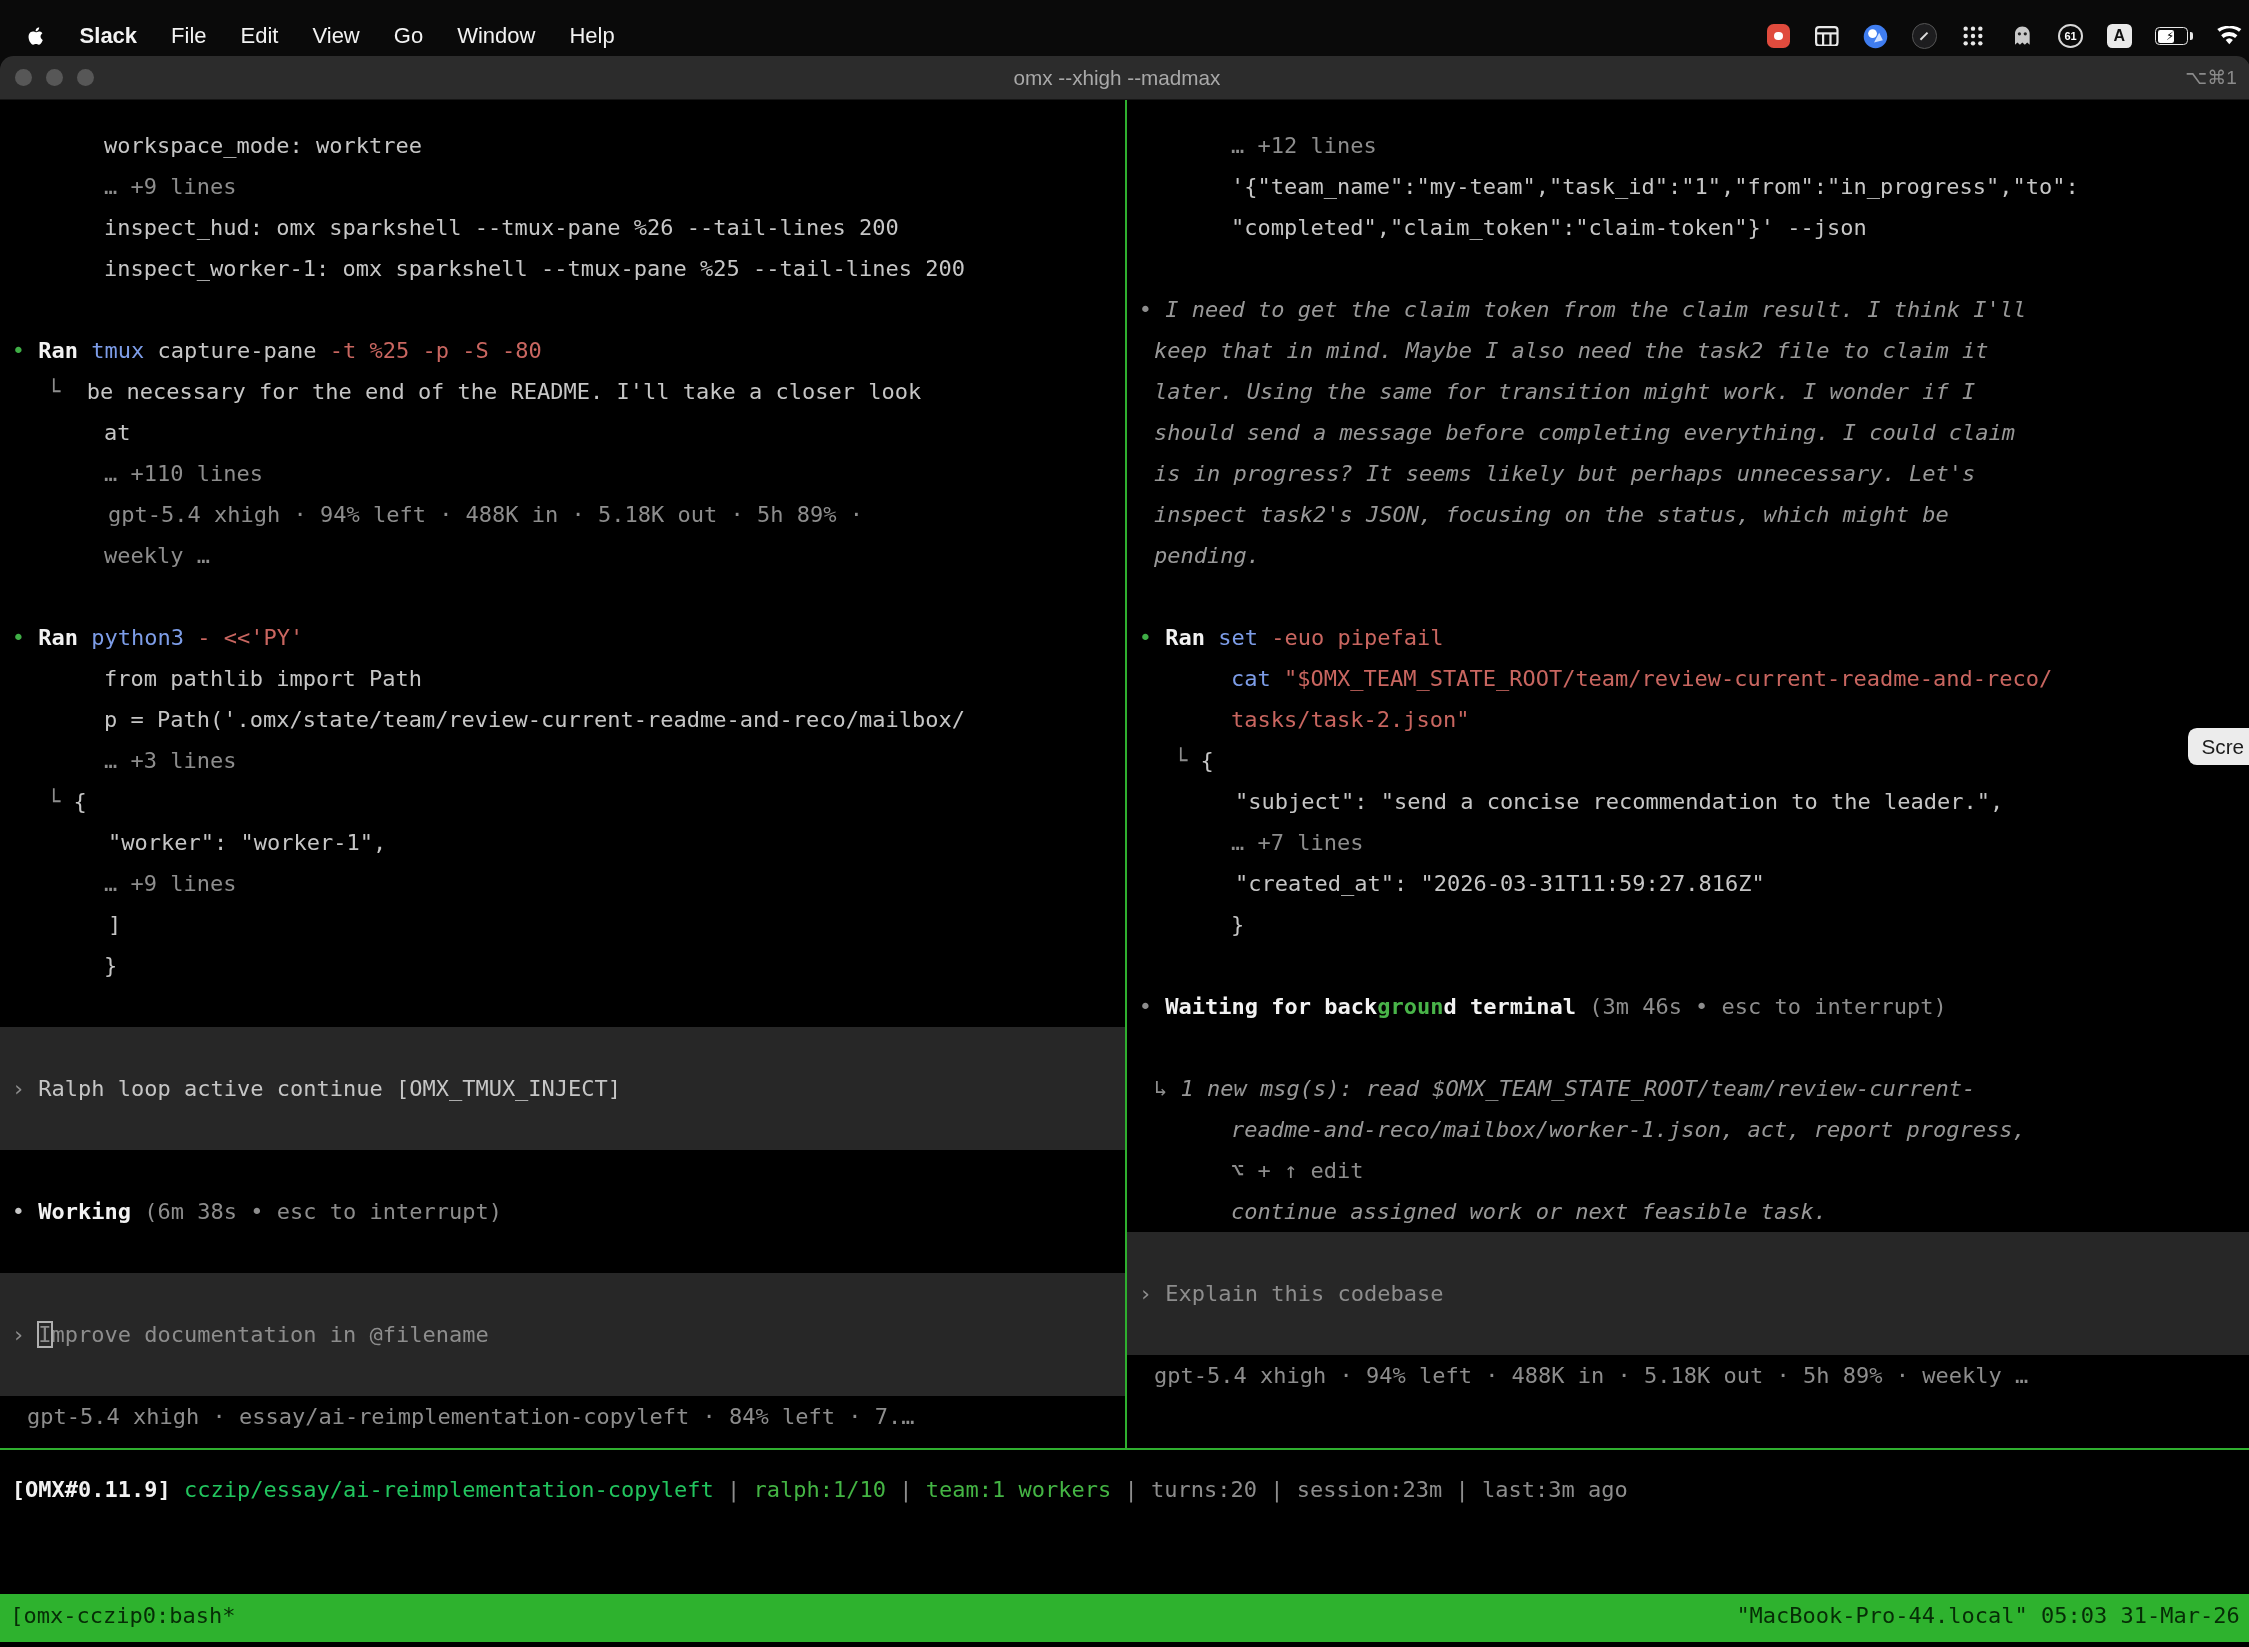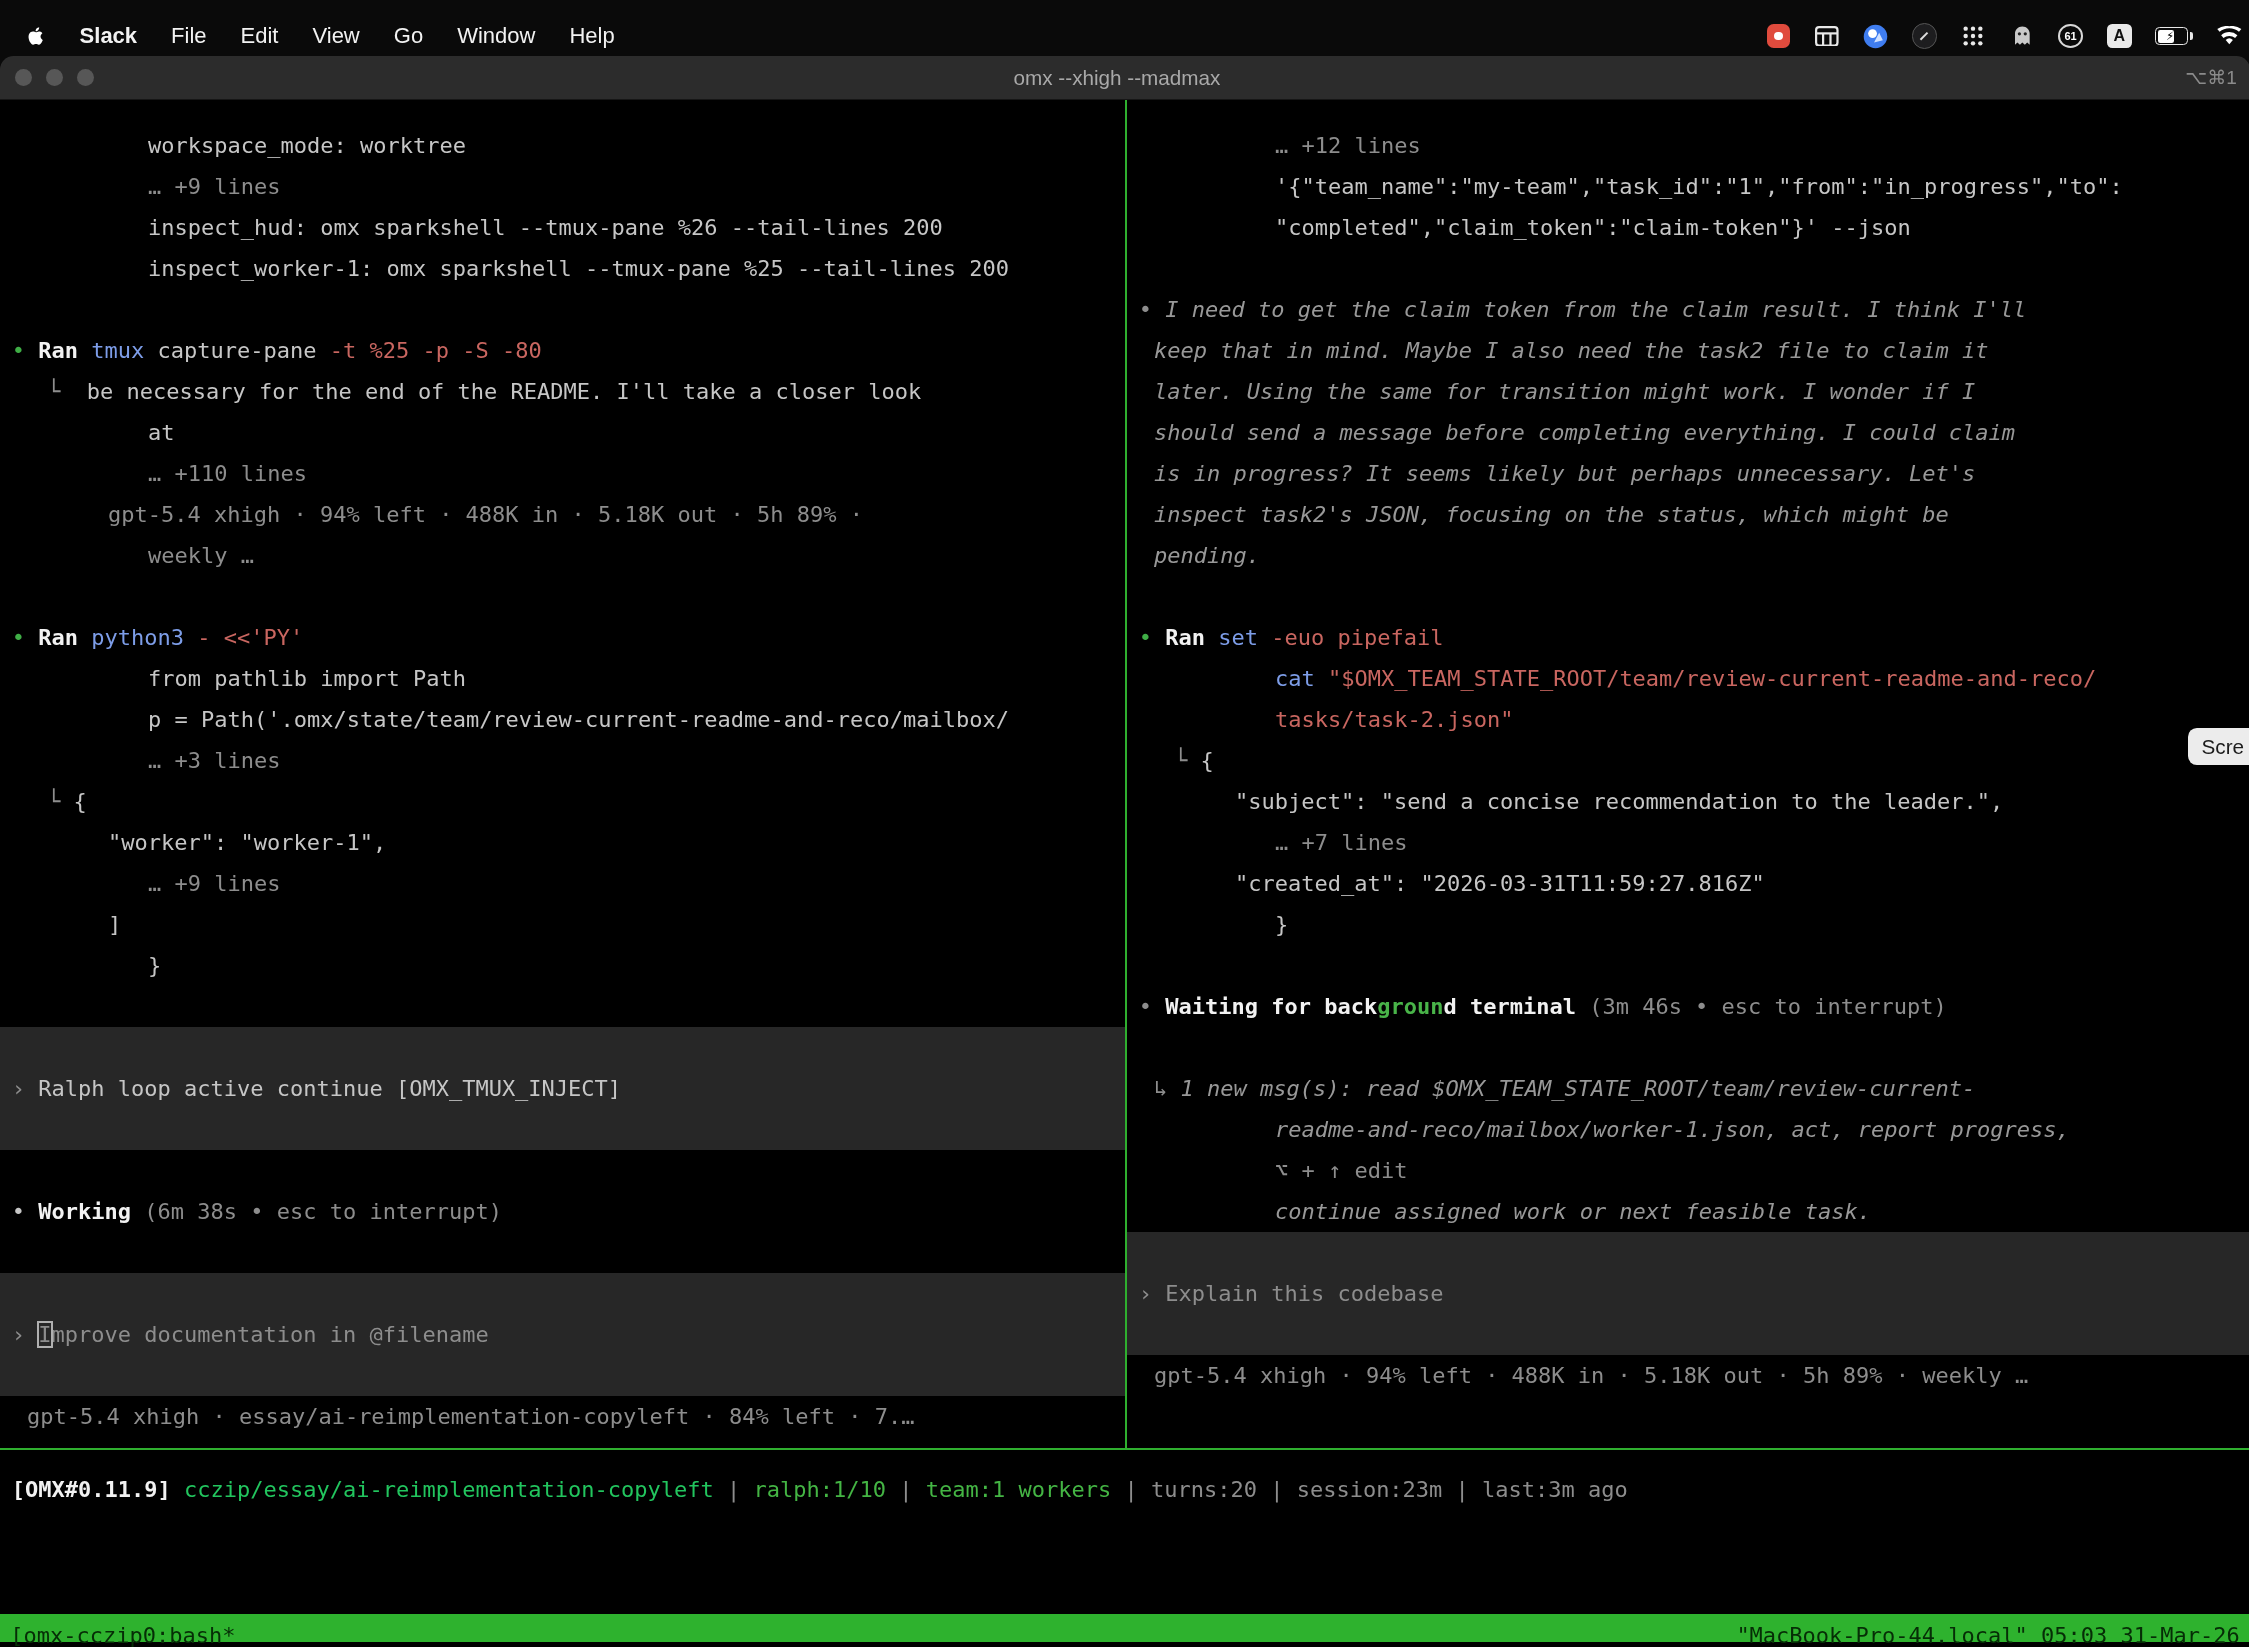--- a/index.html
+++ b/index.html
@@ -39,41 +39,41 @@
   .light{width:17.7px;height:17.7px;border-radius:50%;background:#575757;}
   .title{position:absolute;left:0;right:16px;text-align:center;color:#a9a9a9;font-size:20.7px;
          font-family:"Liberation Sans",sans-serif;}
   .shortcut{position:absolute;right:13.3px;color:#8b8b8b;font-size:19px;font-family:"Liberation Sans",sans-serif;}
   
   .panes{display:flex;height:1348px;}
   .pane{width:50%;box-sizing:border-box;padding-top:25px;overflow:hidden;}
   .pane.right{border-left:2.2px solid #2faf2f;}
   .tl{height:41px;line-height:41px;font-size:22px;white-space:pre;padding-left:11.8px;color:#c6c6c6;}
   .tl.ih{padding-left:27px;}
-  .tl.i1{padding-left:104px;margin-left:44px;}
+  .tl.i1{padding-left:104px;}
   .tl.i2{padding-left:108px;}
   .tl.io{padding-left:47px;}
   .tl.hl{background:#272727;}
   .fg{color:#c6c6c6;}
   .dim{color:#8d8d8d;}
   .b{color:#f2f2f2;font-weight:bold;}
   .gb{color:#3fae46;}
   .blue{color:#7d9de8;}
   .red{color:#c96660;}
   .it{color:#989898;font-style:italic;}
   .bgr{color:#49b449;font-weight:bold;}
   .cur{outline:2.2px solid #b0b0b0;outline-offset:-1.5px;color:#8d8d8d;}
   .hline{height:2.2px;background:#2faf2f;}
   .omx{padding-top:19px;}
   .omx .tl{height:42px;}
   .mag{color:#22c55e;text-align:right;}
   .grn{color:#44b544;}
   
   .tmuxbar{
-    position:absolute;left:0;right:0;bottom:5.9px;height:28px;background:#2eb22e;
+    position:absolute;left:0;right:0;bottom:5.9px;height:48px;background:#2eb22e;
     color:#062d06;font-size:22px;line-height:43px;display:flex;
     justify-content:space-between;padding:0 10.3px;box-sizing:border-box;white-space:pre;
   }
   
   .tooltip{
     position:absolute;top:728px;right:0;height:37px;background:#ececec;color:#1c1c1c;
     font-family:"Liberation Sans",sans-serif;font-size:20.7px;line-height:37px;
     padding:0 5.9px 0 13.3px;border-radius:8.9px 0 0 8.9px;z-index:5;
   }
   svg{display:block;}

